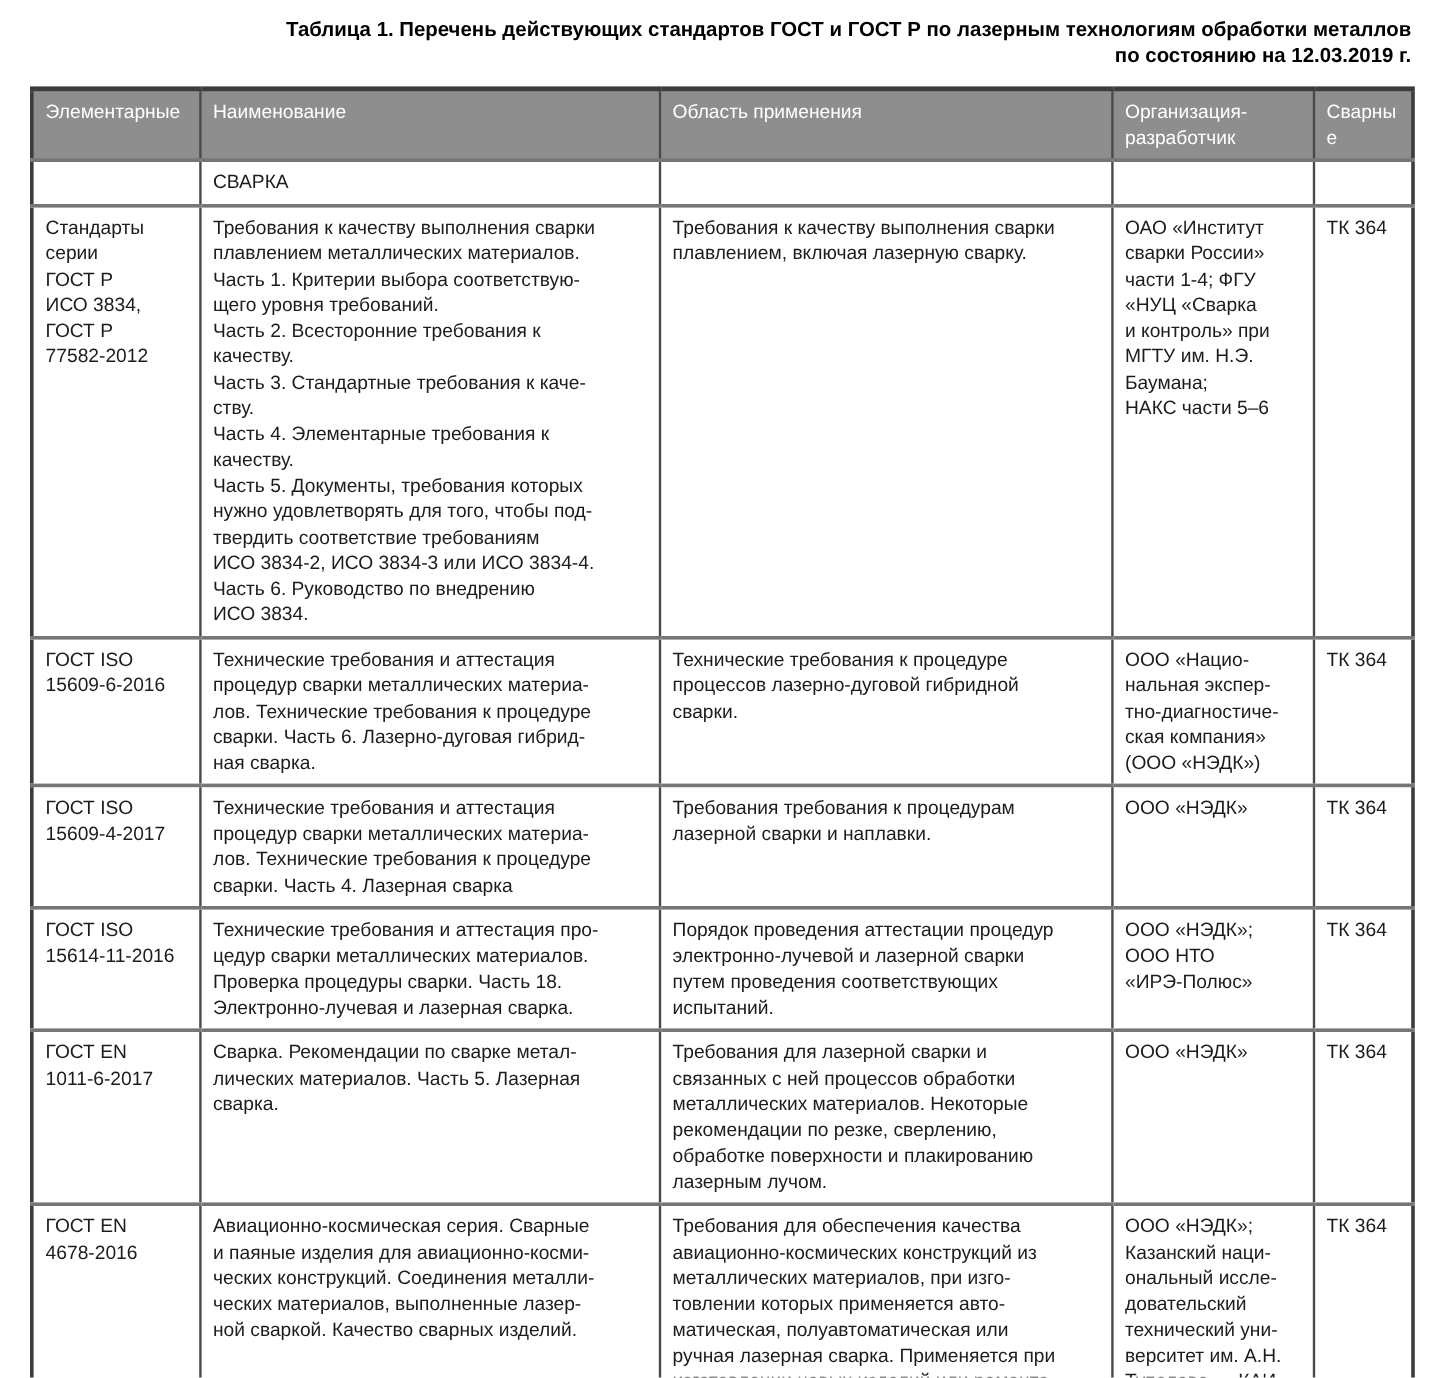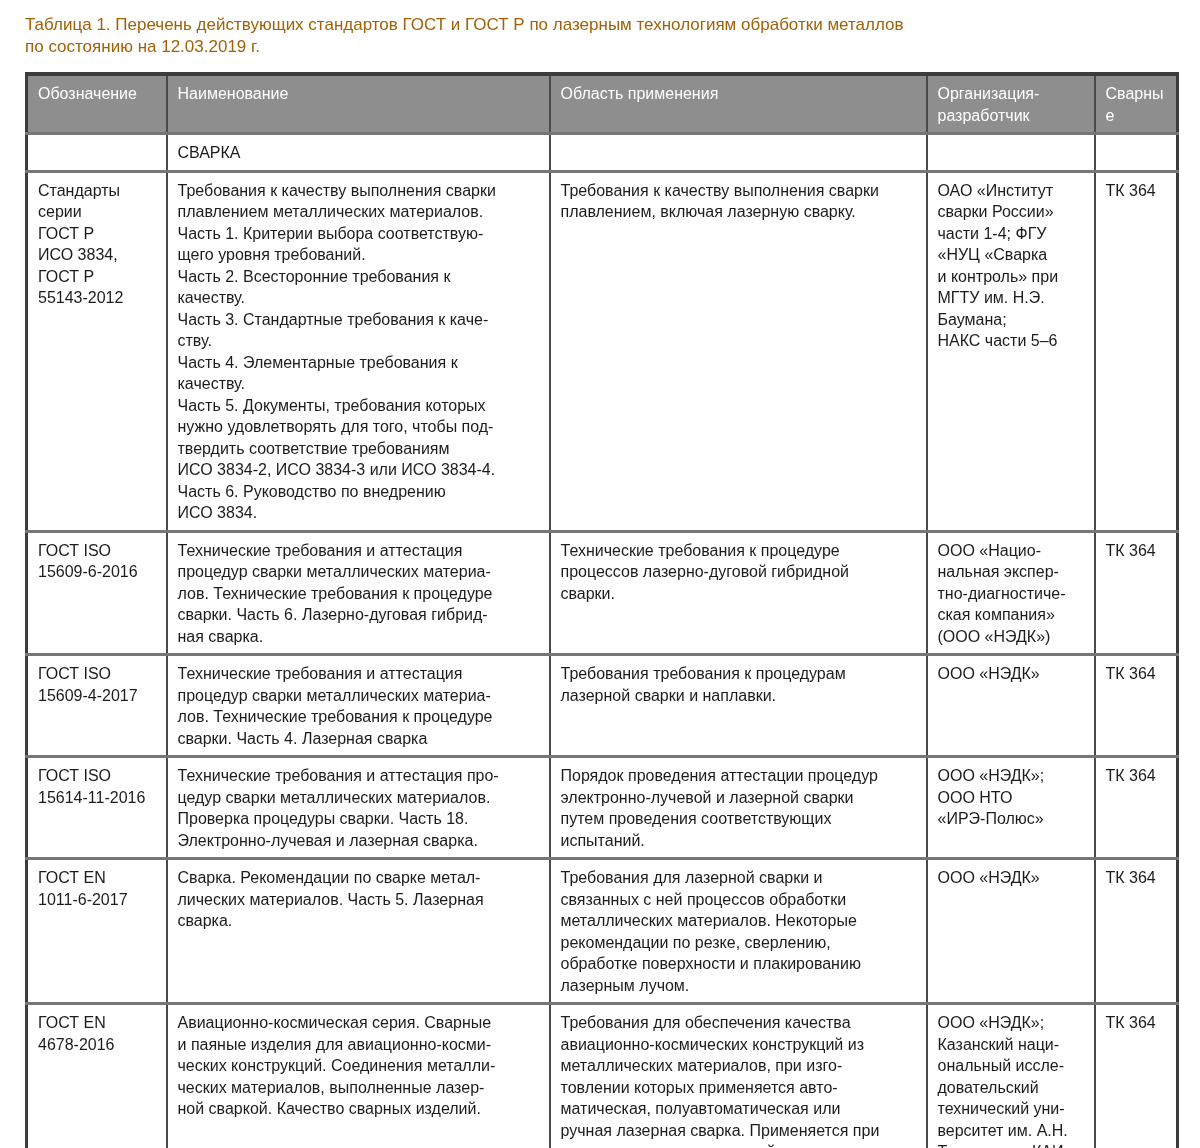--- a/index.html
+++ b/index.html
@@ -11,25 +11,25 @@
     overflow: hidden;
     font-family: "Liberation Sans", sans-serif;
     color: #1c1c1c;
   }
   .page {
     box-sizing: border-box;
     width: 1200px;
     padding: 12px 24px 0 25px;
   }
   .doc-title {
-    text-align: left;
-    font-weight: normal;
+    text-align: right;
+    font-weight: bold;
     font-size: 17px;
     line-height: 22px;
-    color: #a16207;
+    color: #000000;
     margin: 2px 0 14px 0;
   }
   table.standards {
     border-collapse: collapse;
     table-layout: fixed;
     width: 1151px;
     border: 3px solid #3c3c3c;
   }
   table.standards th,
   table.standards td {
@@ -78,21 +78,21 @@
   <table class="standards">
     <colgroup>
       <col class="col-1">
         <col class="col-2">
         <col class="col-3">
         <col class="col-4">
         <col class="col-5">
     </colgroup>
     <thead>
       <tr>
-        <th>Обозначение</th>
+        <th>Элементарные</th>
         <th>Наименование</th>
         <th>Область применения</th>
         <th>Организация-разработчик</th>
         <th>Сварные</th>
       </tr>
     </thead>
     <tbody>
 
       <tr class="section-row">
         <td></td>
@@ -101,21 +101,21 @@
         <td></td>
         <td></td>
       </tr>
 
       <tr>
         <td class="c-designation">Стандарты
 серии
 ГОСТ Р
 ИСО 3834,
 ГОСТ Р
-55143-2012</td>
+77582-2012</td>
         <td>Требования к качеству выполнения сварки
 плавлением металлических материалов.
 Часть 1. Критерии выбора соответствую-
 щего уровня требований.
 Часть 2. Всесторонние требования к
 качеству.
 Часть 3. Стандартные требования к каче-
 ству.
 Часть 4. Элементарные требования к
 качеству.

